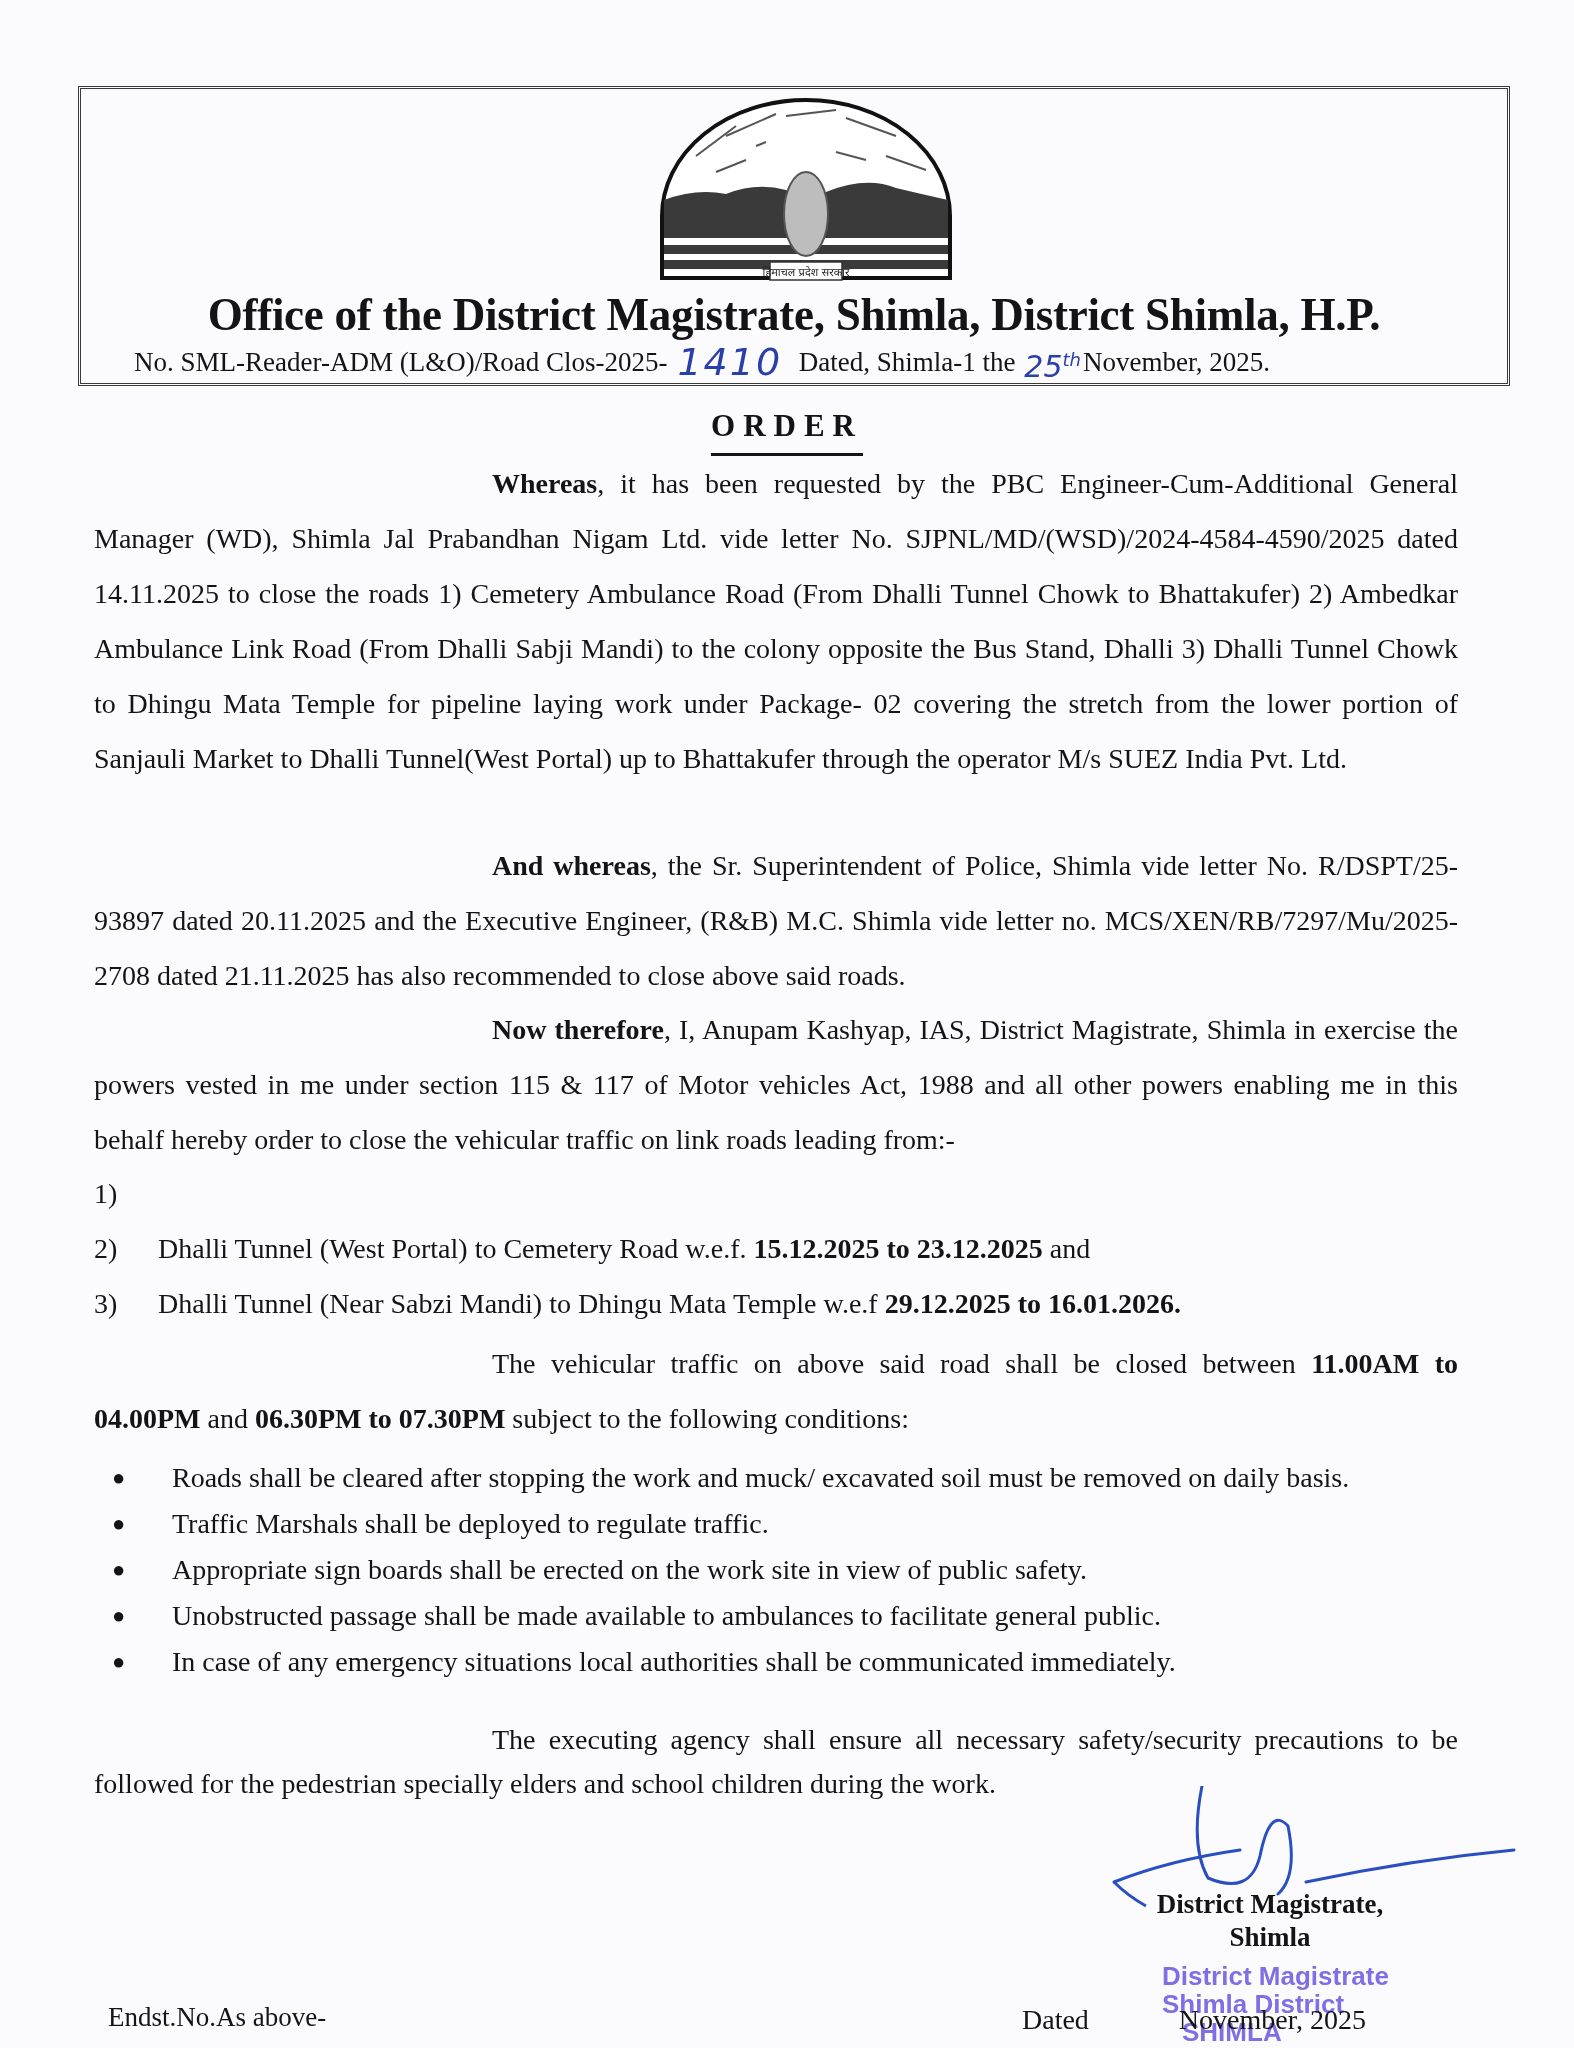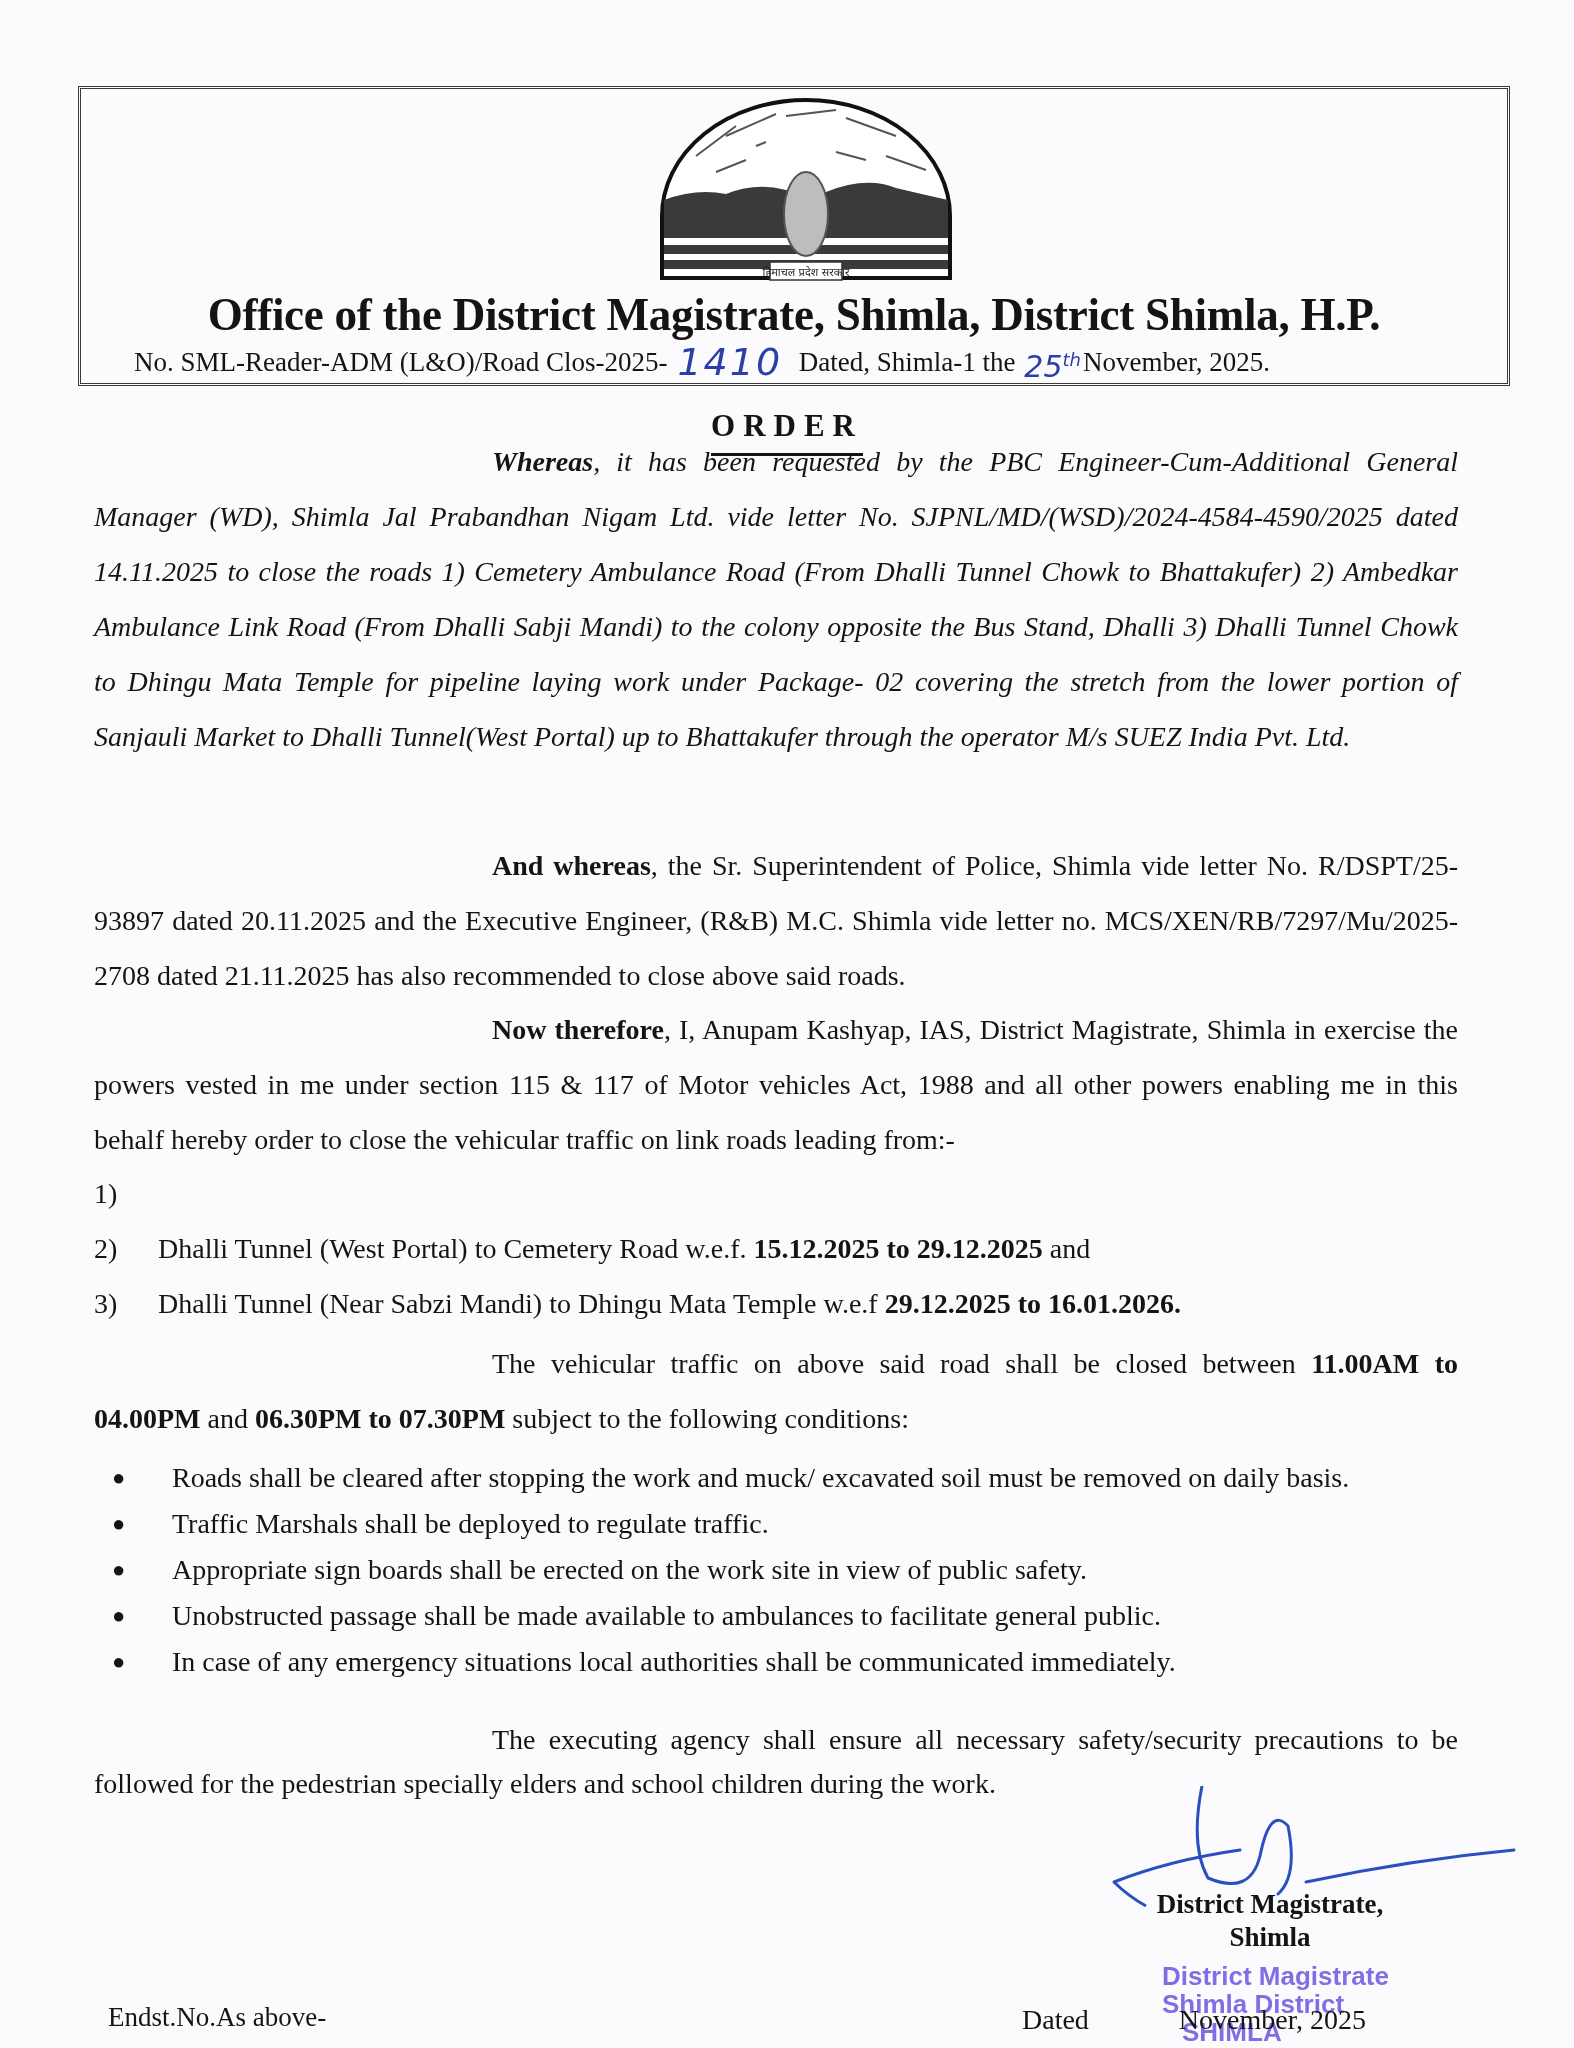--- a/index.html
+++ b/index.html
@@ -79,39 +79,39 @@
 <div class="abs office-title">Office of the District Magistrate, Shimla, District Shimla, H.P.</div>
 
 <div class="abs ref-line">
   <span>No. SML-Reader-ADM (L&amp;O)/Road Clos-2025-</span><span class="hand hand-num">1410</span>
   <span>Dated, Shimla-1 the</span>
   <span class="hand hand-date"><span>25</span><sup>th</sup></span><span>November, 2025.</span>
 </div>
 
 <div class="abs order-heading"><span>ORDER</span></div>
 
-<div class="abs para indent" style="top:434px;font-style:italic;">
+<div class="abs para indent" style="top:456px;">
   <b>Whereas</b><span>, it has been requested by the PBC Engineer-Cum-Additional General Manager (WD), Shimla Jal Prabandhan Nigam Ltd. vide letter No. SJPNL/MD/(WSD)/2024-4584-4590/2025 dated 14.11.2025 to close the roads 1) Cemetery Ambulance Road (From Dhalli Tunnel Chowk to Bhattakufer) 2) Ambedkar Ambulance Link Road (From Dhalli Sabji Mandi) to the colony opposite the Bus Stand, Dhalli 3) Dhalli Tunnel Chowk to Dhingu Mata Temple for pipeline laying work under Package- 02 covering the stretch from the lower portion of Sanjauli Market to Dhalli Tunnel(West Portal) up to Bhattakufer through the operator M/s SUEZ India Pvt. Ltd.</span>
 </div>
 
 <div class="abs para indent" style="top:838px;">
   <b>And whereas</b><span>, the Sr. Superintendent of Police, Shimla vide letter No. R/DSPT/25- 93897 dated 20.11.2025 and the Executive Engineer, (R&amp;B) M.C. Shimla vide letter no. MCS/XEN/RB/7297/Mu/2025-2708 dated 21.11.2025 has also recommended to close above said roads.</span>
 </div>
 
 <div class="abs para indent" style="top:1002px;">
   <b>Now therefore</b><span>, I, Anupam Kashyap, IAS, District Magistrate, Shimla in exercise the powers vested in me under section 115 &amp; 117 of Motor vehicles Act, 1988 and all other powers enabling me in this behalf hereby order to close the vehicular traffic on link roads leading from:-</span>
 </div>
 
 <div class="abs closure-list" style="top:1166px;">
   <div class="closure-item">
     <span class="closure-num">1)</span>
   </div>
   <div class="closure-item">
     <span class="closure-num">2)</span>
-    <span><span>Dhalli Tunnel (West Portal) to Cemetery Road w.e.f. </span><b>15.12.2025 to 29.12.2025</b><span> and</span></span>
+    <span><span>Dhalli Tunnel (West Portal) to Cemetery Road w.e.f. </span><b>15.12.2025 to 23.12.2025</b><span> and</span></span>
   </div>
   <div class="closure-item">
     <span class="closure-num">3)</span>
     <span><span>Dhalli Tunnel (Near Sabzi Mandi) to Dhingu Mata Temple w.e.f </span><b>29.12.2025 to 16.01.2026.</b><span></span></span>
   </div>
 </div>
 
 <div class="abs para indent" style="top:1336px;">
   <span>The vehicular traffic on above said road shall be closed between </span><b>11.00AM to 04.00PM</b><span> and </span><b>06.30PM to 07.30PM</b><span> subject to the following conditions:</span>
 </div>

